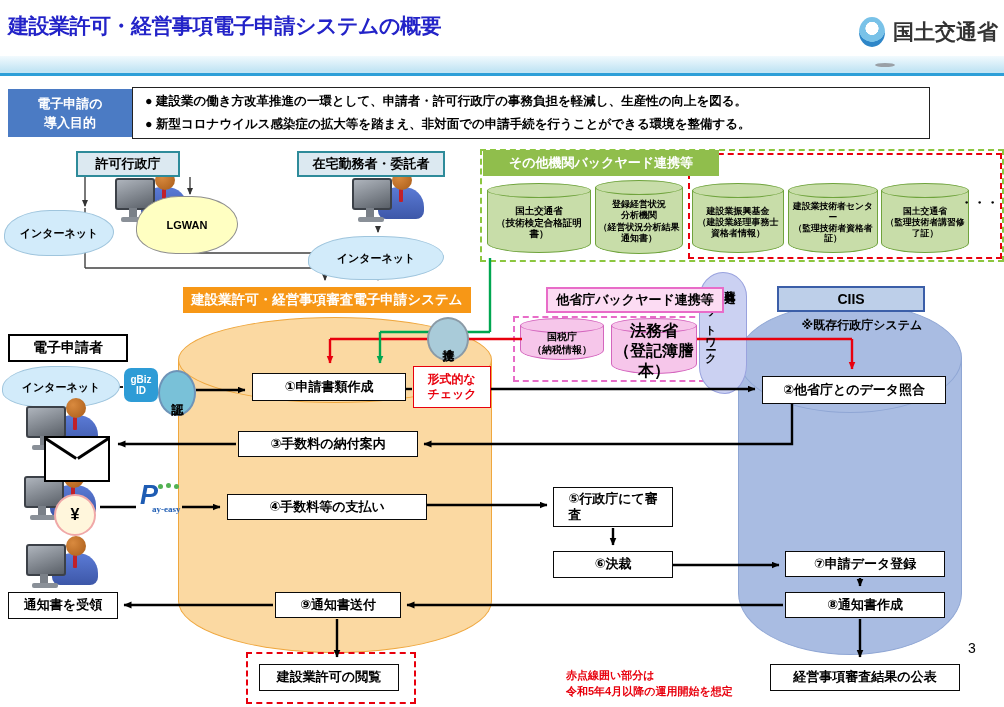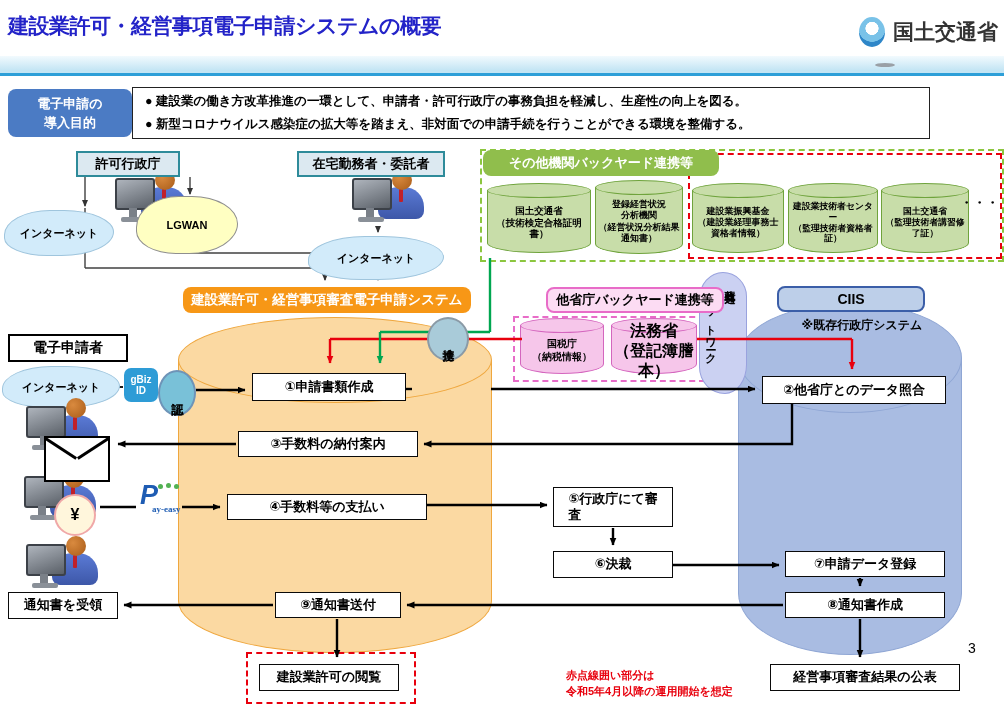--- a/index.html
+++ b/index.html
@@ -1,20 +1,20 @@
 <!DOCTYPE html>
 <html><head>
 <meta charset="utf-8">
 <style>
   html,body{margin:0;padding:0;background:#fff;}
   #canvas{position:relative;width:1004px;height:707px;background:#fff;overflow:hidden;
           font-family:"Liberation Sans","DejaVu Sans",sans-serif;color:#000;}
   .abs{position:absolute;}
   .pre{white-space:pre-line;}
-  .ctr{display:flex;align-items:center;justify-content:center;text-align:center;border-radius:8px;}
+  .ctr{display:flex;align-items:center;justify-content:center;text-align:center;}
 
   
   .page-title{left:8px;top:12px;width:720px;font-size:21px;font-weight:800;color:#2323C8;letter-spacing:-0.5px;z-index:8;}
   .band{left:0;top:56px;width:1004px;height:17px;background:linear-gradient(180deg,#F2FAFE 0%,#C3E5F4 85%);border-bottom:3px solid #2D9FD8;z-index:1;}
   .mlit{right:6px;top:12px;height:40px;display:flex;align-items:center;gap:8px;z-index:8;}
   .mlit-circle{width:26px;height:30px;border-radius:50%;background:radial-gradient(circle at 50% 38%,#ffffff 0 28%,#79C2E8 30% 58%,#2E86C8 60%);position:relative;}
   .mlit-shadow{position:absolute;left:16px;top:46px;width:20px;height:4px;border-radius:50%;background:#9aa0a6;}
   .mlit-text{font-size:21px;color:#333;font-weight:600;}
 
   
@@ -185,21 +185,21 @@
     <div class="b-lid"></div>
       <div class="b-body"></div>
   </div>
   <div class="bigcyl bcyl" style="left:738px;top:303px;width:224px;height:352px;">
     <div class="b-lid"></div>
       <div class="b-body"></div>
   </div>
 
   <div class="abs pink-head ctr">他省庁バックヤード連携等</div>
   <div class="abs pink-dash"></div>
-  <div class="cyl pcyl" style="left:520px;top:318px;width:84px;height:56px;">
+  <div class="cyl pcyl" style="left:520px;top:318px;width:84px;height:42px;">
     <div class="cyl-lid"></div>
       <div class="cyl-body"></div>
     <div class="cyl-label pre" style="font-size:10px;">国税庁
 （納税情報）</div>
   </div>
   <div class="cyl pcyl" style="left:611px;top:318px;width:86px;height:56px;">
     <div class="cyl-lid"></div>
       <div class="cyl-body"></div>
     <div class="cyl-label pre" style="font-size:16px;">法務省
 （登記簿謄本）</div>
@@ -310,20 +310,22 @@
   <div class="person" style="left:26px;top:536px;">
     <div class="p-body"></div>
       <div class="p-tie"></div>
       <div class="p-head"></div>
       <div class="p-mon"></div>
       <div class="p-stand"></div>
       <div class="p-base"></div>
   </div>
 
   <div class="box" style="left:252px;top:373px;width:154px;height:28px;">①申請書類作成</div>
+  <div class="box redbox pre" style="left:413px;top:366px;width:78px;height:42px;">形式的な
+チェック</div>
   <div class="box" style="left:762px;top:376px;width:184px;height:28px;">②他省庁とのデータ照合</div>
   <div class="box" style="left:238px;top:431px;width:180px;height:26px;">③手数料の納付案内</div>
   <div class="box" style="left:227px;top:494px;width:200px;height:26px;">④手数料等の支払い</div>
   <div class="box pre" style="left:553px;top:487px;width:120px;height:40px;">⑤行政庁にて審
 査</div>
   <div class="box" style="left:553px;top:551px;width:120px;height:27px;">⑥決裁</div>
   <div class="box" style="left:785px;top:551px;width:160px;height:26px;">⑦申請データ登録</div>
   <div class="box" style="left:785px;top:592px;width:160px;height:26px;">⑧通知書作成</div>
   <div class="box" style="left:275px;top:592px;width:126px;height:26px;">⑨通知書送付</div>
   <div class="box" style="left:8px;top:592px;width:110px;height:27px;">通知書を受領</div>

